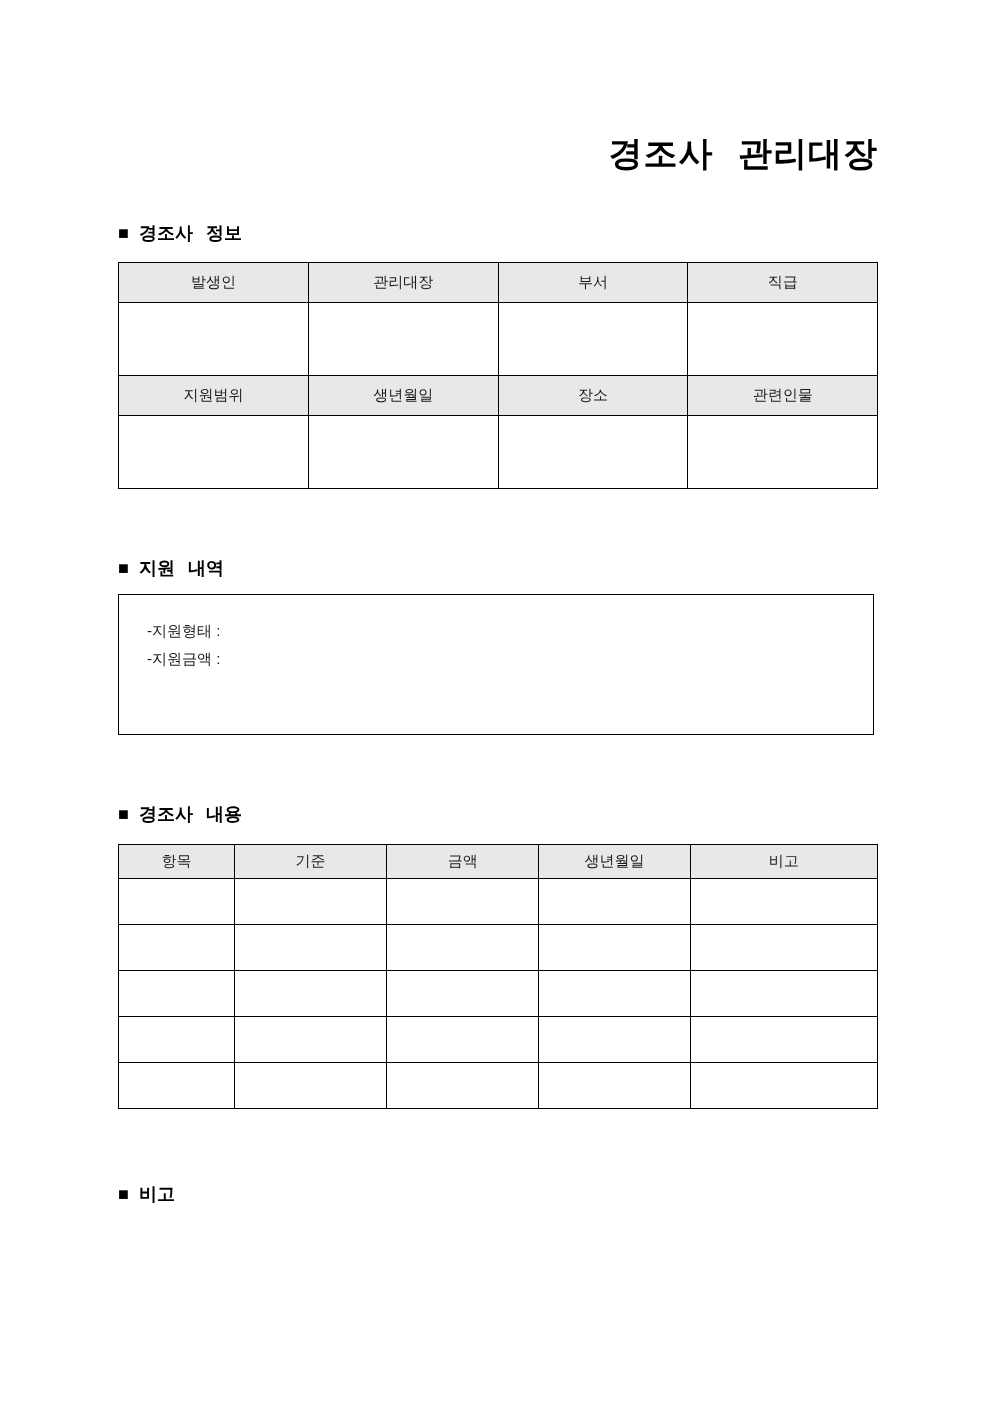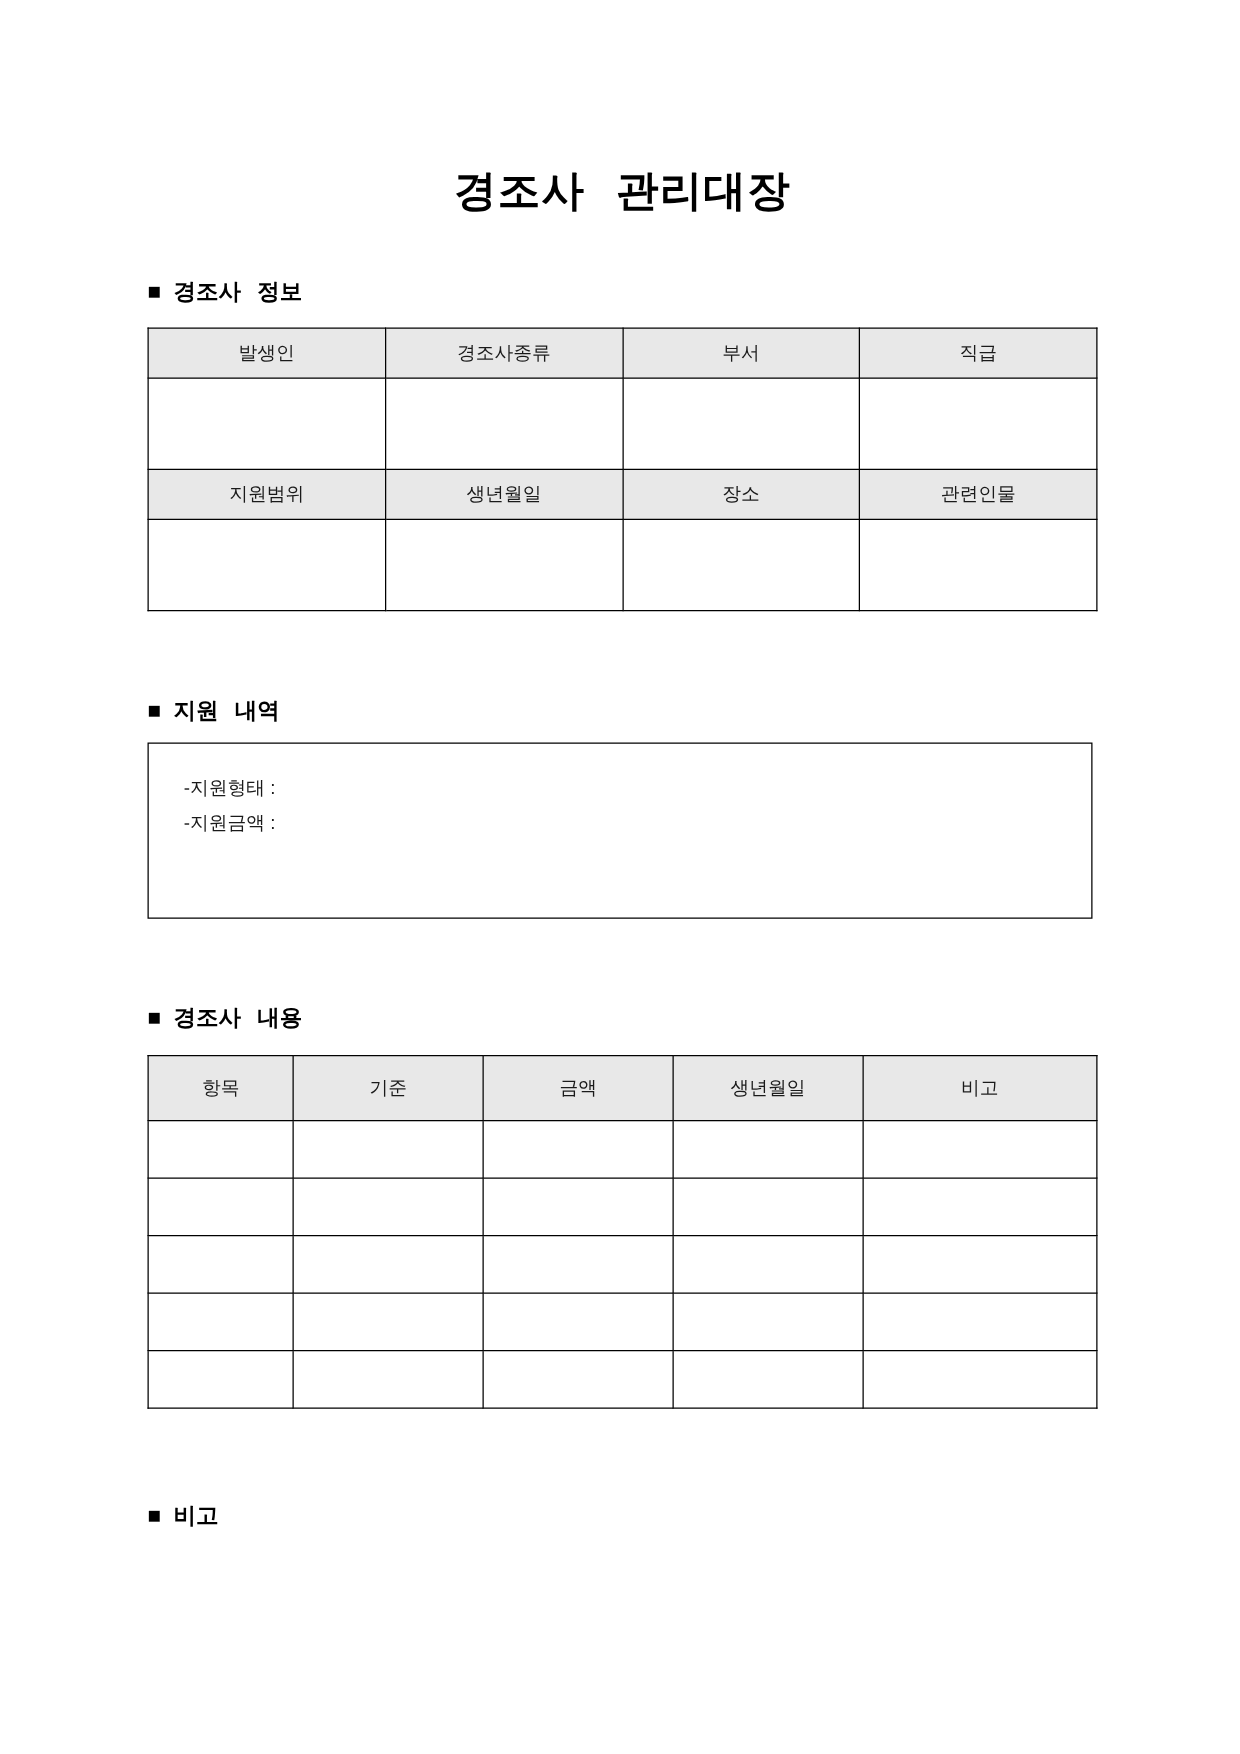--- a/index.html
+++ b/index.html
@@ -15,21 +15,21 @@
     overflow: hidden;
   }
   .content {
     position: absolute;
     left: 118px;
     top: 0;
     width: 760px;
   }
   .doc-title {
     margin-top: 134px;
-    text-align: center;
+    text-align: right;
     font-size: 34px;
     font-weight: bold;
     letter-spacing: 1px;
     word-spacing: 14px;
     line-height: 38px;
     color: #000000;
   }
   .sec-head {
     display: flex;
     align-items: center;
@@ -60,21 +60,21 @@
     border: 1.5px solid #000000;
     font-size: 15px;
     text-align: center;
     vertical-align: middle;
     color: #1a1a1a;
     padding: 0;
   }
   td.th { background: #e8e8e8; }
   tr.h40 { height: 40px; }
   tr.h73 { height: 73px; }
-  tr.h38 { height: 52px; padding-left: 36px; }
+  tr.h38 { height: 34px; padding-left: 36px; }
   tr.h46 { height: 46px; }
 
   .support-box {
     margin-top: 15px;
     width: 756px;
     height: 141px;
     border: 1.5px solid #000000;
     padding: 22px 10px 0 28px;
     font-size: 15px;
     line-height: 28px;
@@ -98,21 +98,21 @@
     <table class="tbl-1">
       <colgroup>
         <col style="width:25%">
           <col style="width:25%">
           <col style="width:25%">
           <col style="width:25%">
       </colgroup>
       <tbody>
         <tr class="h40">
           <td class="th">발생인</td>
-          <td class="th">경조사종류</td>
+          <td class="th">관리대장</td>
           <td class="th">부서</td>
           <td class="th">직급</td>
         </tr>
         <tr class="h73">
           <td></td>
           <td></td>
           <td></td>
           <td></td>
         </tr>
         <tr class="h40">

